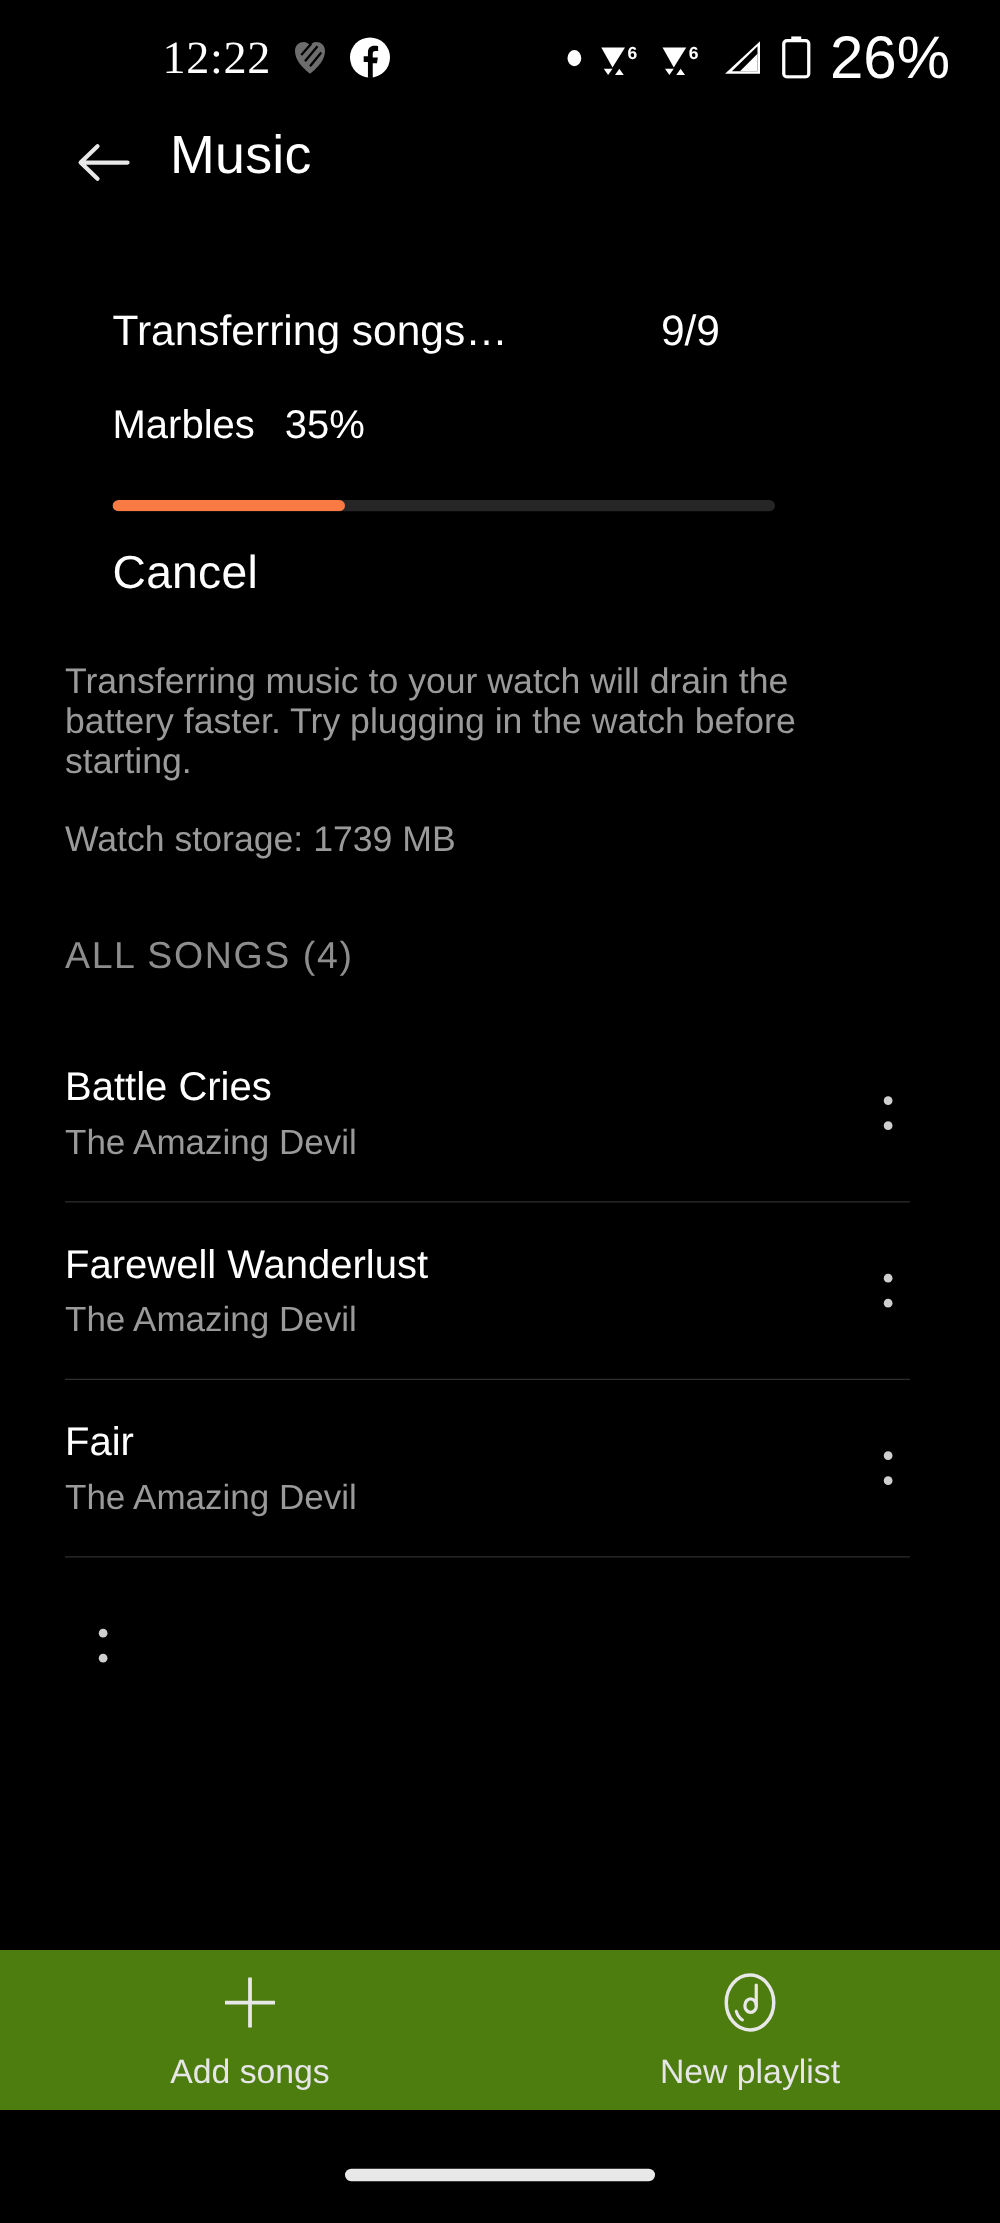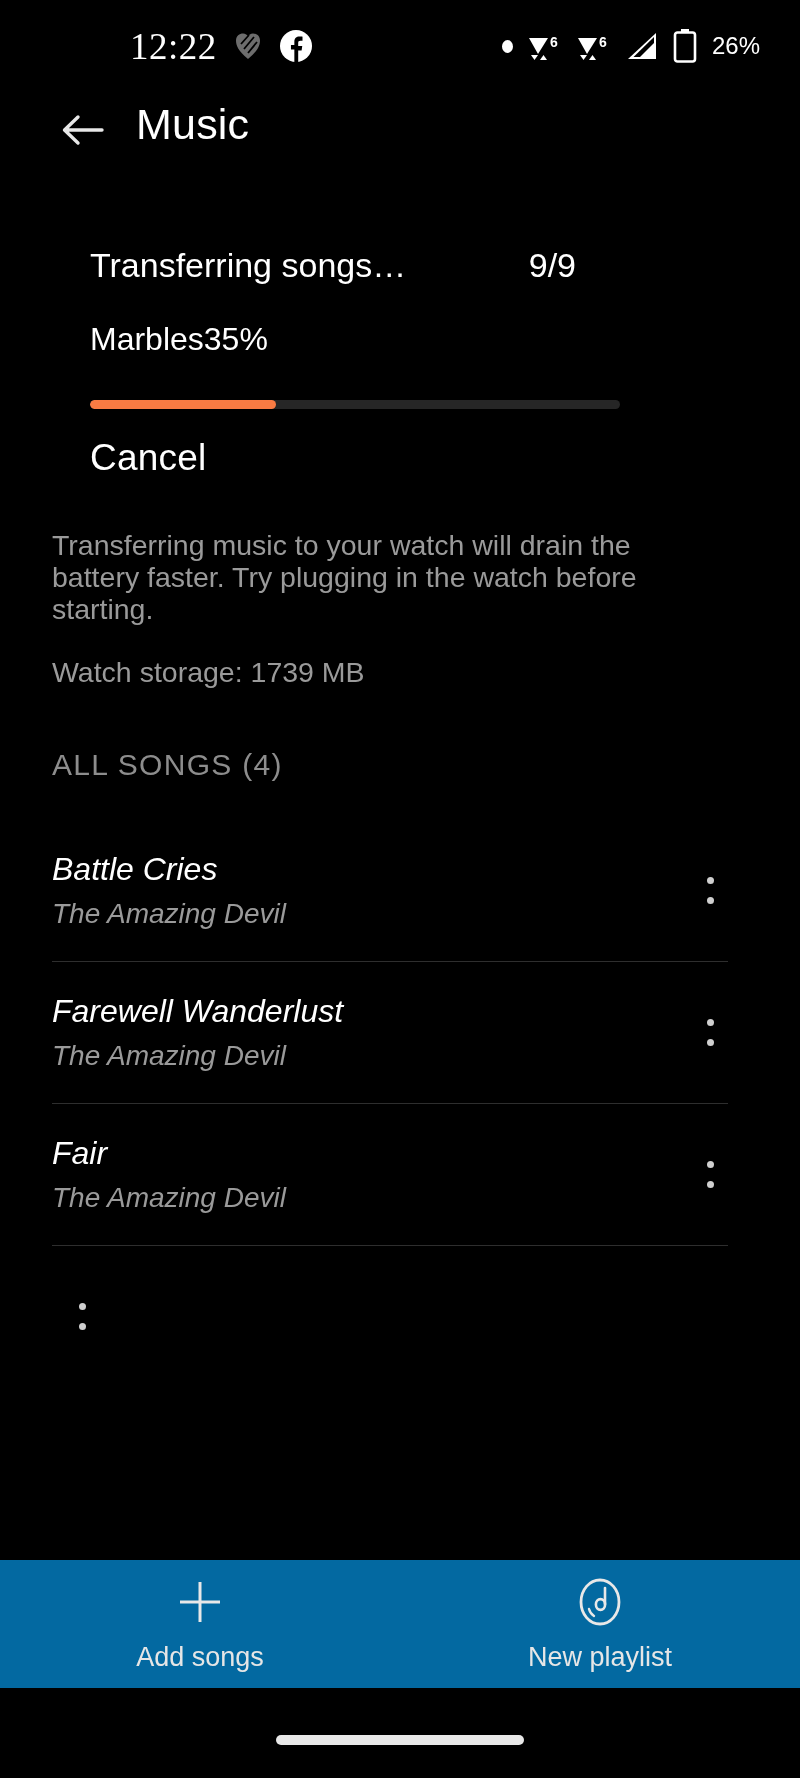--- a/index.html
+++ b/index.html
@@ -18,40 +18,40 @@
   }
   .sb-left { display:flex; align-items:center; gap:18px; margin-left:130px;font-family:Liberation Serif, serif; }
   .sb-time { font-size:37px; letter-spacing:0.5px; color:#fff; }
   .sb-right { position:absolute; right:40px; display:flex; align-items:center; gap:13px; }
   .icon-heart { width:26px; height:28px; }
   .icon-fb { width:34px; height:34px; }
   .dot-small { width:11px; height:13px; border-radius:50%; background:#fff; }
   .icon-sig { width:36px; height:32px; }
   .icon-cell { width:36px; height:32px; }
   .icon-batt { width:24px; height:34px; }
-  .sb-batt-text { font-size:24px; margin-left:2px; letter-spacing:0px;text-align:right; }
+  .sb-batt-text { font-size:48px; margin-left:2px; letter-spacing:0px;text-align:right; }
 
   
   .appbar {
     position:absolute; top:100px; left:0; width:800px; height:80px;
     display:flex; align-items:flex-start;
   }
   .back-btn { width:64px; height:64px; margin-left:50px;
               display:flex; align-items:center; justify-content:center; cursor:pointer; }
   .appbar-title { font-size:43px; color:#fff; margin-left:22px; letter-spacing:0.2px; }
 
   
   .transfer { position:absolute; top:246px; left:0; width:636px; }
   .xfer-row1 {
     display:flex; align-items:baseline; justify-content:space-between;
     padding:0 60px 0 90px;
   }
   .xfer-status { font-size:34px; color:#fff; }
   .xfer-count { font-size:34px; color:#fff; }
-  .xfer-row2 { display:flex; align-items:flex-end; padding:0 0 0 90px; margin-top:36px; }
+  .xfer-row2 { display:flex; align-items:flex-end; gap:24px; padding:0 0 0 90px; margin-top:36px; }
   .xfer-track { font-size:32px; color:#fff; }
   .xfer-pct { font-size:32px; color:#fff; }
 
   .progress-wrap {
     margin:42px 0 0 90px; width:530px; height:9px;
     background:#262626; border-radius:5px; overflow:hidden;
   }
   .progress-fill { height:100%; border-radius:5px; }
 
   .cancel-btn {
@@ -64,42 +64,42 @@
   .desc-text { font-size:28.5px; line-height:1.12; color:#9a9a9a; }
   .desc-storage { font-size:28.5px; color:#9a9a9a; margin-top:30px; }
 
   
   .section-head {
     position:absolute; top:748px; left:52px;
     font-size:30px; color:#8d8d8d; letter-spacing:1.3px;
   }
 
   
-  .songlist { position:absolute; top:820px; left:0; width:780px;font-style:italic; }
+  .songlist { position:absolute; top:820px; left:0; width:780px; }
   .song-row {
     position:relative; height:141px;
     display:flex; align-items:center;
     padding-left:52px; padding-right:40px;
     cursor:pointer;
   }
   .song-info { flex:1; display:flex; flex-direction:column; gap:10px; }
   .song-title { font-size:32px; color:#fff; }
   .song-artist { font-size:28px; color:#9a9a9a; }
   .song-menu {
     width:60px; height:60px;
     display:flex; flex-direction:column; align-items:center; justify-content:center;
     gap:13px; cursor:pointer;
   }
   .song-menu i { display:block; width:7px; height:7px; border-radius:50%; background:#cfcfcf; }
   .divider { height:1px; background:#2e2e2e; margin:0 52px 0 52px; }
 
   
   .bottombar {
     position:absolute; left:0; bottom:90px; width:800px; height:128px;
-    background:#0369a1; display:flex; align-items:center;
+    background:#4d7c0f; display:flex; align-items:center;
   }
   .bb-item {
     flex:1; display:flex; flex-direction:column; align-items:center;
     justify-content:center; gap:14px; cursor:pointer;
   }
   .bb-label { font-size:27px; color:#e6e6e6; }
   .bb-icon { width:52px; height:52px; display:flex; align-items:center; justify-content:center; }
 
   .navbar { position:absolute; left:0; bottom:0; width:800px; height:90px; background:#000; }
   .home-ind {

